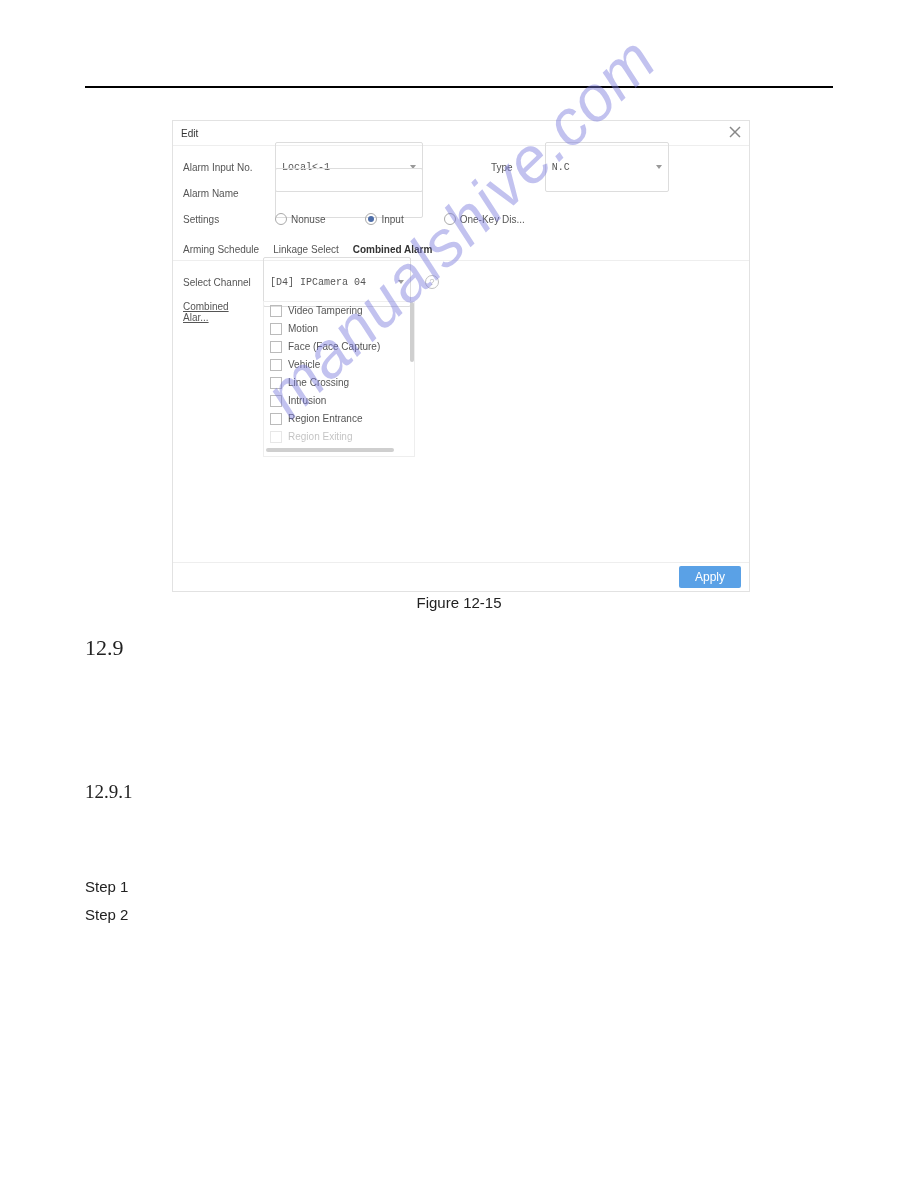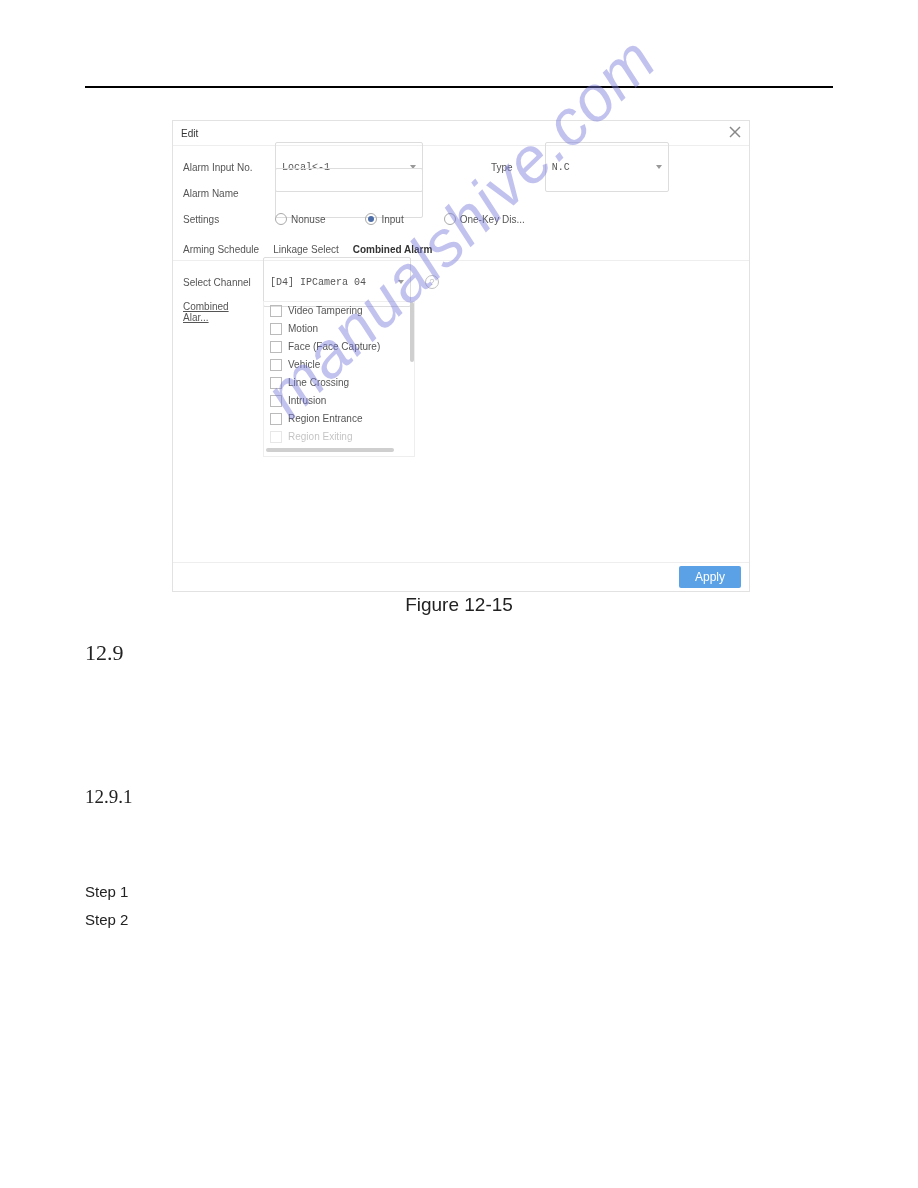--- a/index.html
+++ b/index.html
@@ -177,21 +177,21 @@
   }
   
   .doc {
     position: absolute;
     top: 594px;
     left: 85px;
     right: 85px;
   }
   .figcap {
     text-align: center;
-    font-size: 19px;
+    font-size: 15px;
     margin-bottom: 6px;
   }
   .sec, .subsec {
     font-family: Georgia, 'Times New Roman', serif;
   }
   .sec {
     font-size: 22px;
     margin-top: 24px;
   }
   .subsec {

